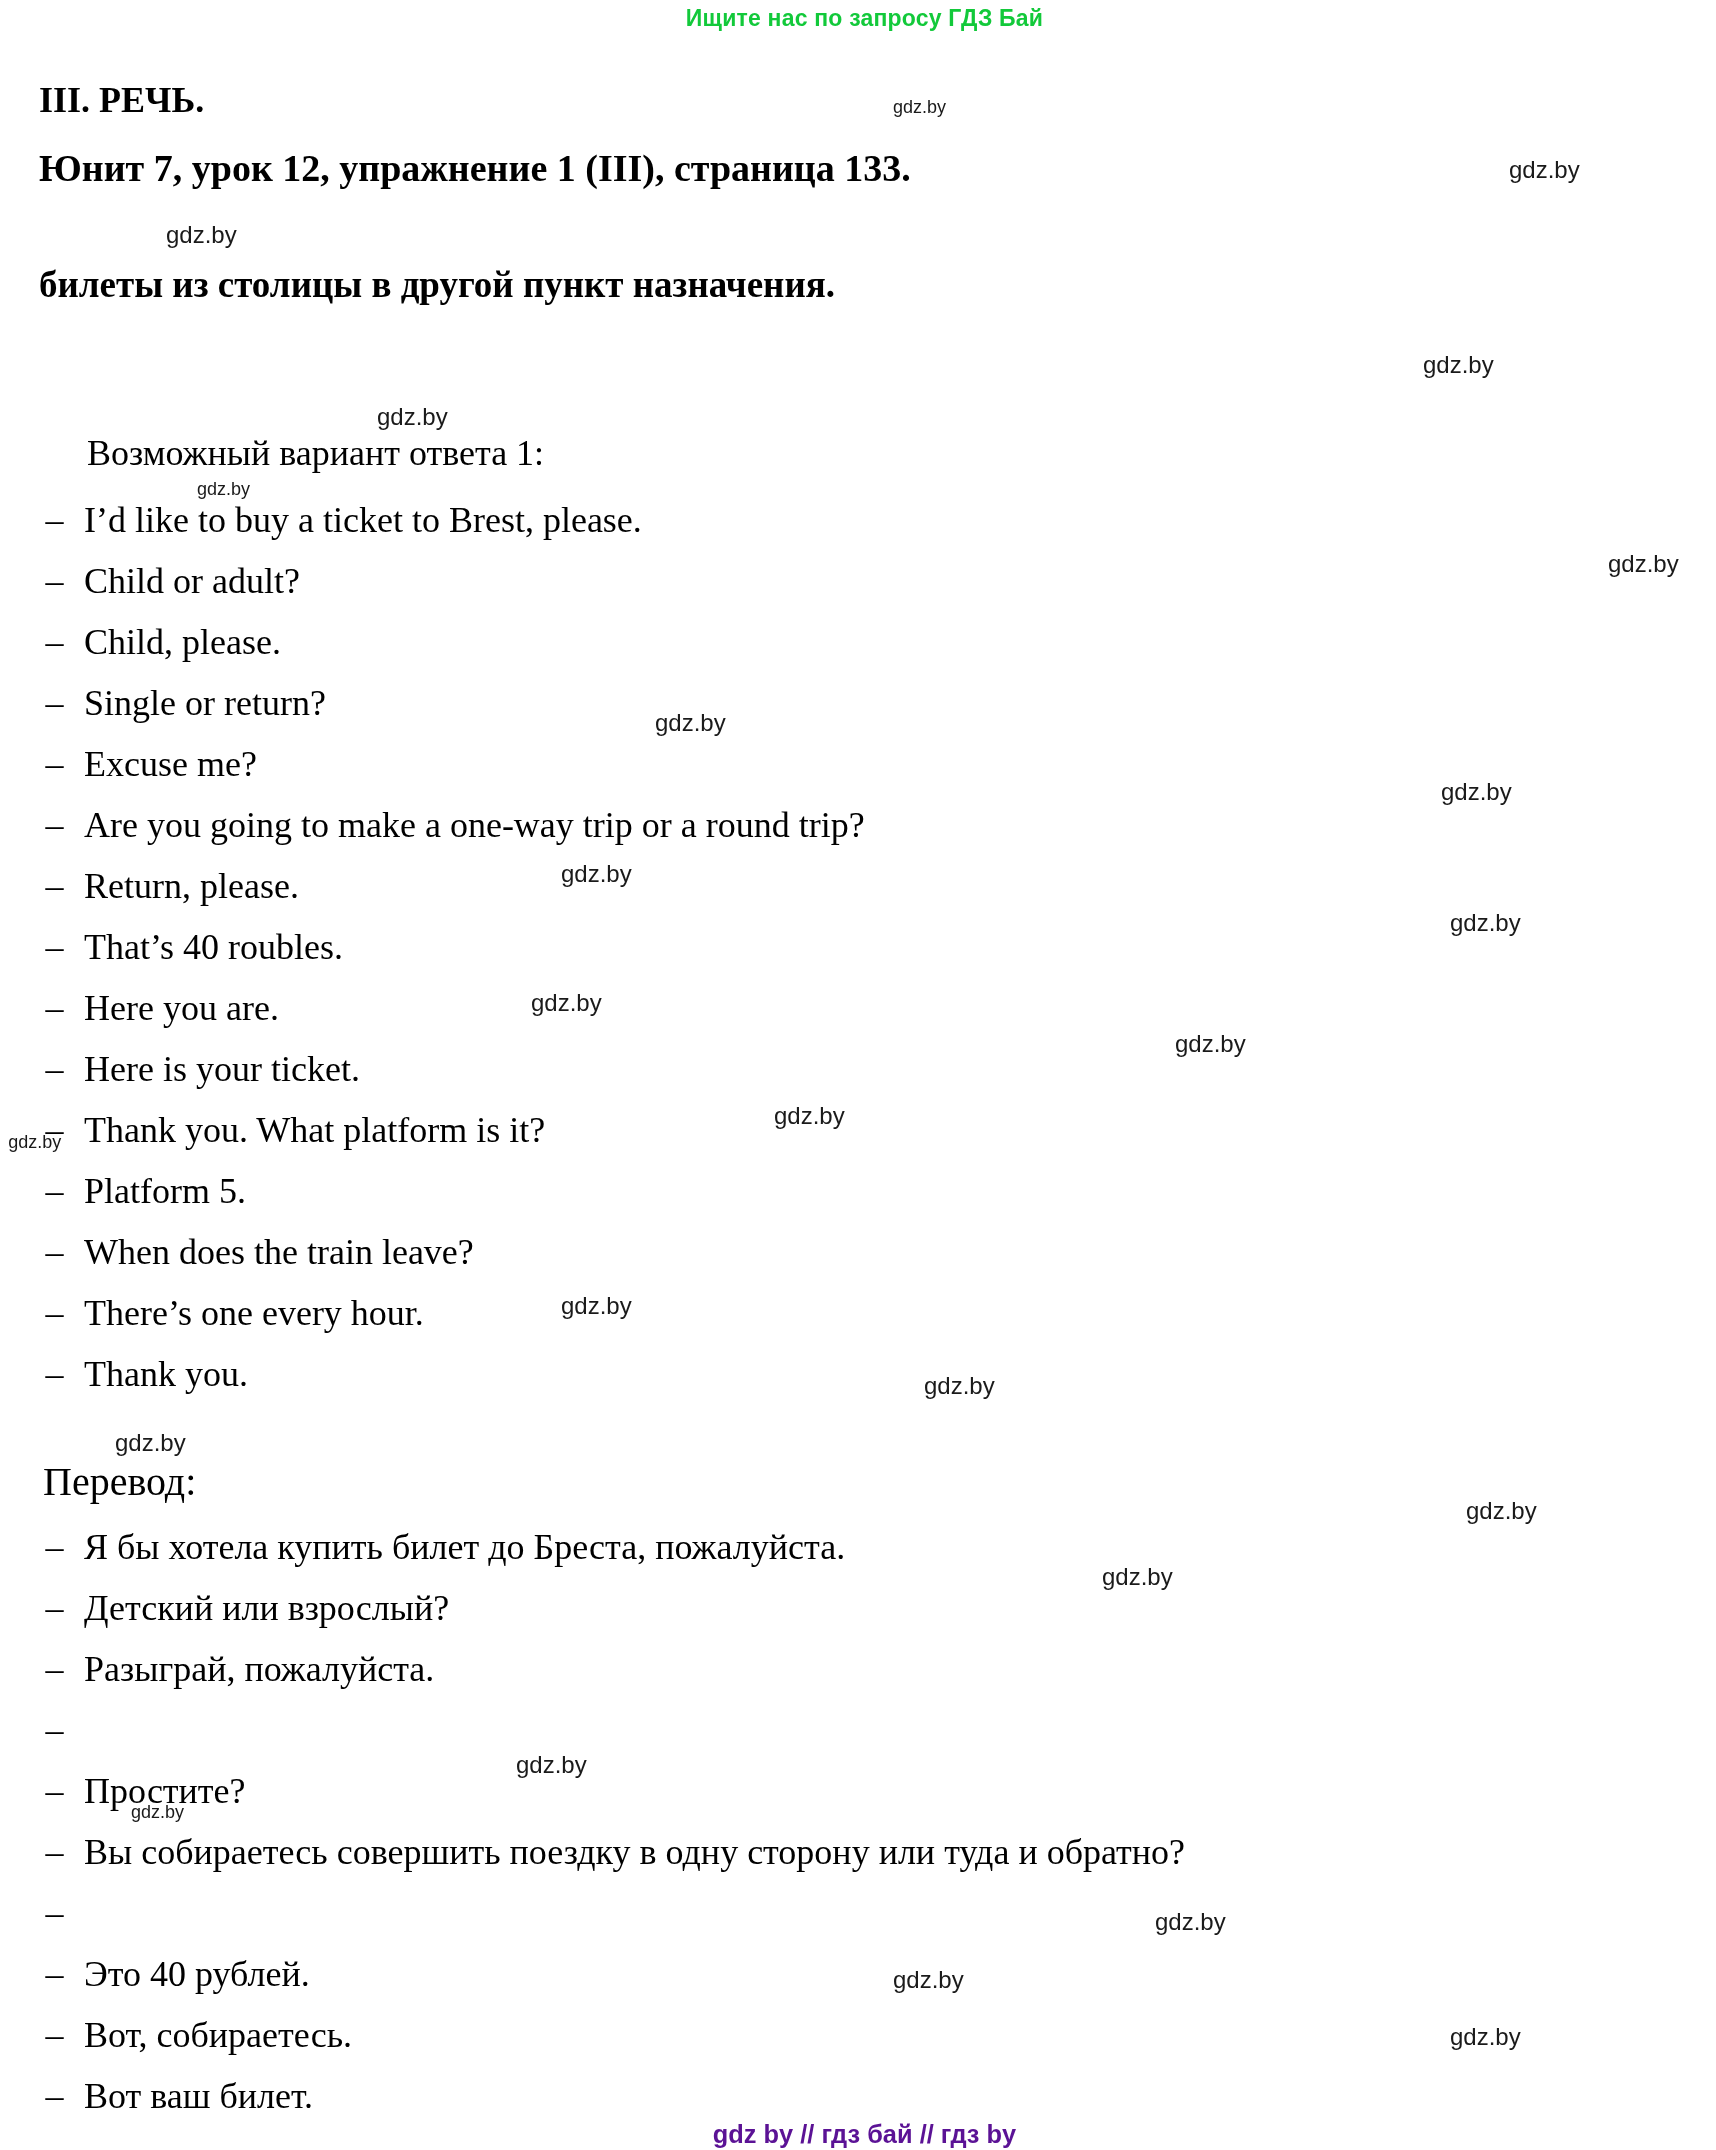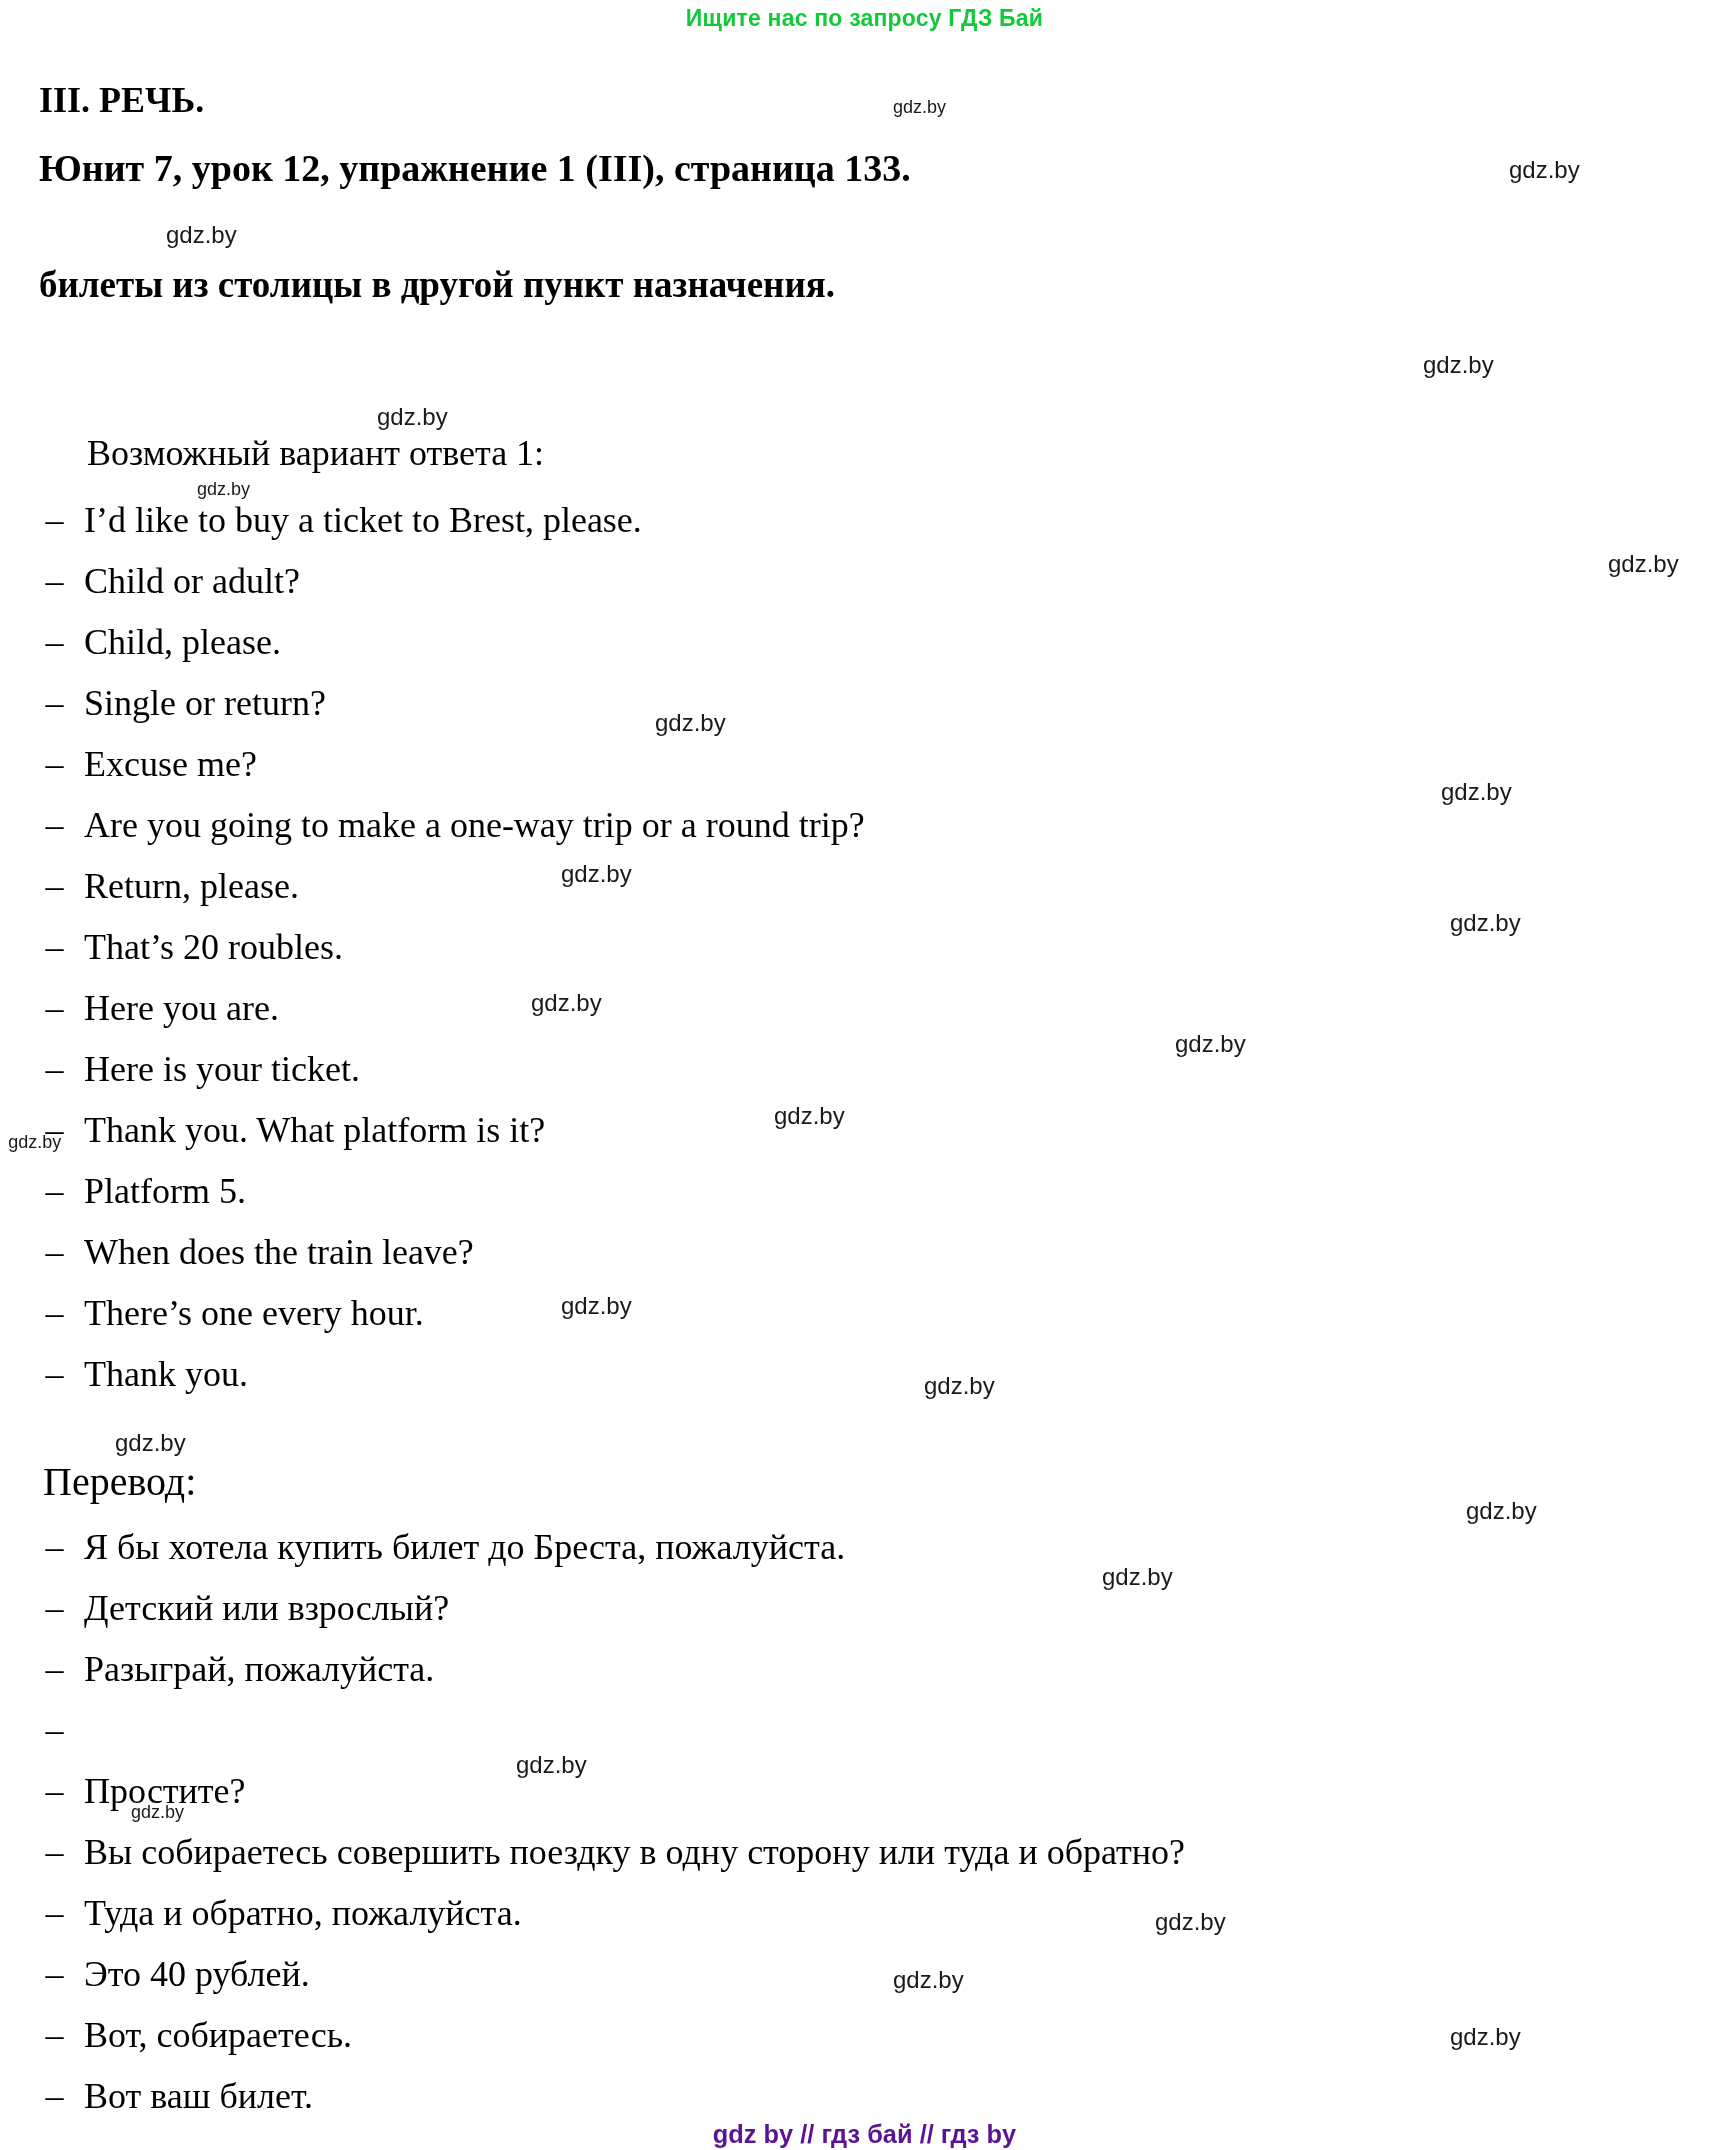--- a/index.html
+++ b/index.html
@@ -161,40 +161,40 @@
     <div class="variant-label">Возможный вариант ответа 1:</div>
 
     <ul class="dialogue dialogue-en" id="dialogue-en">
         <li><span class="dash">–</span><span>I’d like to buy a ticket to Brest, please.</span></li>
         <li><span class="dash">–</span><span>Child or adult?</span></li>
         <li><span class="dash">–</span><span>Child, please.</span></li>
         <li><span class="dash">–</span><span>Single or return?</span></li>
         <li><span class="dash">–</span><span>Excuse me?</span></li>
         <li><span class="dash">–</span><span>Are you going to make a one-way trip or a round trip?</span></li>
         <li><span class="dash">–</span><span>Return, please.</span></li>
-        <li><span class="dash">–</span><span>That’s 20 roubles.</span></li>
+        <li><span class="dash">–</span><span>That’s 40 roubles.</span></li>
         <li><span class="dash">–</span><span>Here you are.</span></li>
         <li><span class="dash">–</span><span>Here is your ticket.</span></li>
         <li><span class="dash">–</span><span>Thank you. What platform is it?</span></li>
         <li><span class="dash">–</span><span>Platform 5.</span></li>
         <li><span class="dash">–</span><span>When does the train leave?</span></li>
         <li><span class="dash">–</span><span>There’s one every hour.</span></li>
         <li><span class="dash">–</span><span>Thank you.</span></li>
       </ul>
 
     <div class="translation-label">Перевод:</div>
 
     <ul class="dialogue dialogue-ru" id="dialogue-ru">
         <li><span class="dash">–</span><span>Я бы хотела купить билет до Бреста, пожалуйста.</span></li>
         <li><span class="dash">–</span><span>Детский или взрослый?</span></li>
         <li><span class="dash">–</span><span>Разыграй, пожалуйста.</span></li>
         <li><span class="dash">–</span></li>
         <li><span class="dash">–</span><span>Простите?</span></li>
         <li><span class="dash">–</span><span>Вы собираетесь совершить поездку в одну сторону или туда и обратно?</span></li>
-        <li><span class="dash">–</span><span>Туда и обратно, пожалуйста.</span></li>
+        <li><span class="dash">–</span></li>
         <li><span class="dash">–</span><span>Это 40 рублей.</span></li>
         <li><span class="dash">–</span><span>Вот, собираетесь.</span></li>
         <li><span class="dash">–</span><span>Вот ваш билет.</span></li>
       </ul>
 
   </div>
 
   <div class="footer">gdz by  //  гдз бай  //  гдз by</div>
 
   <div id="watermark-layer">

